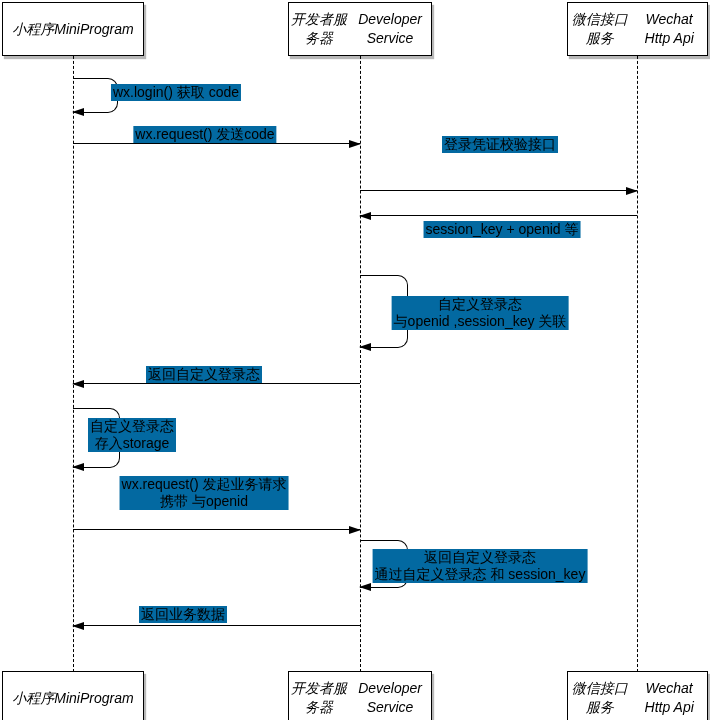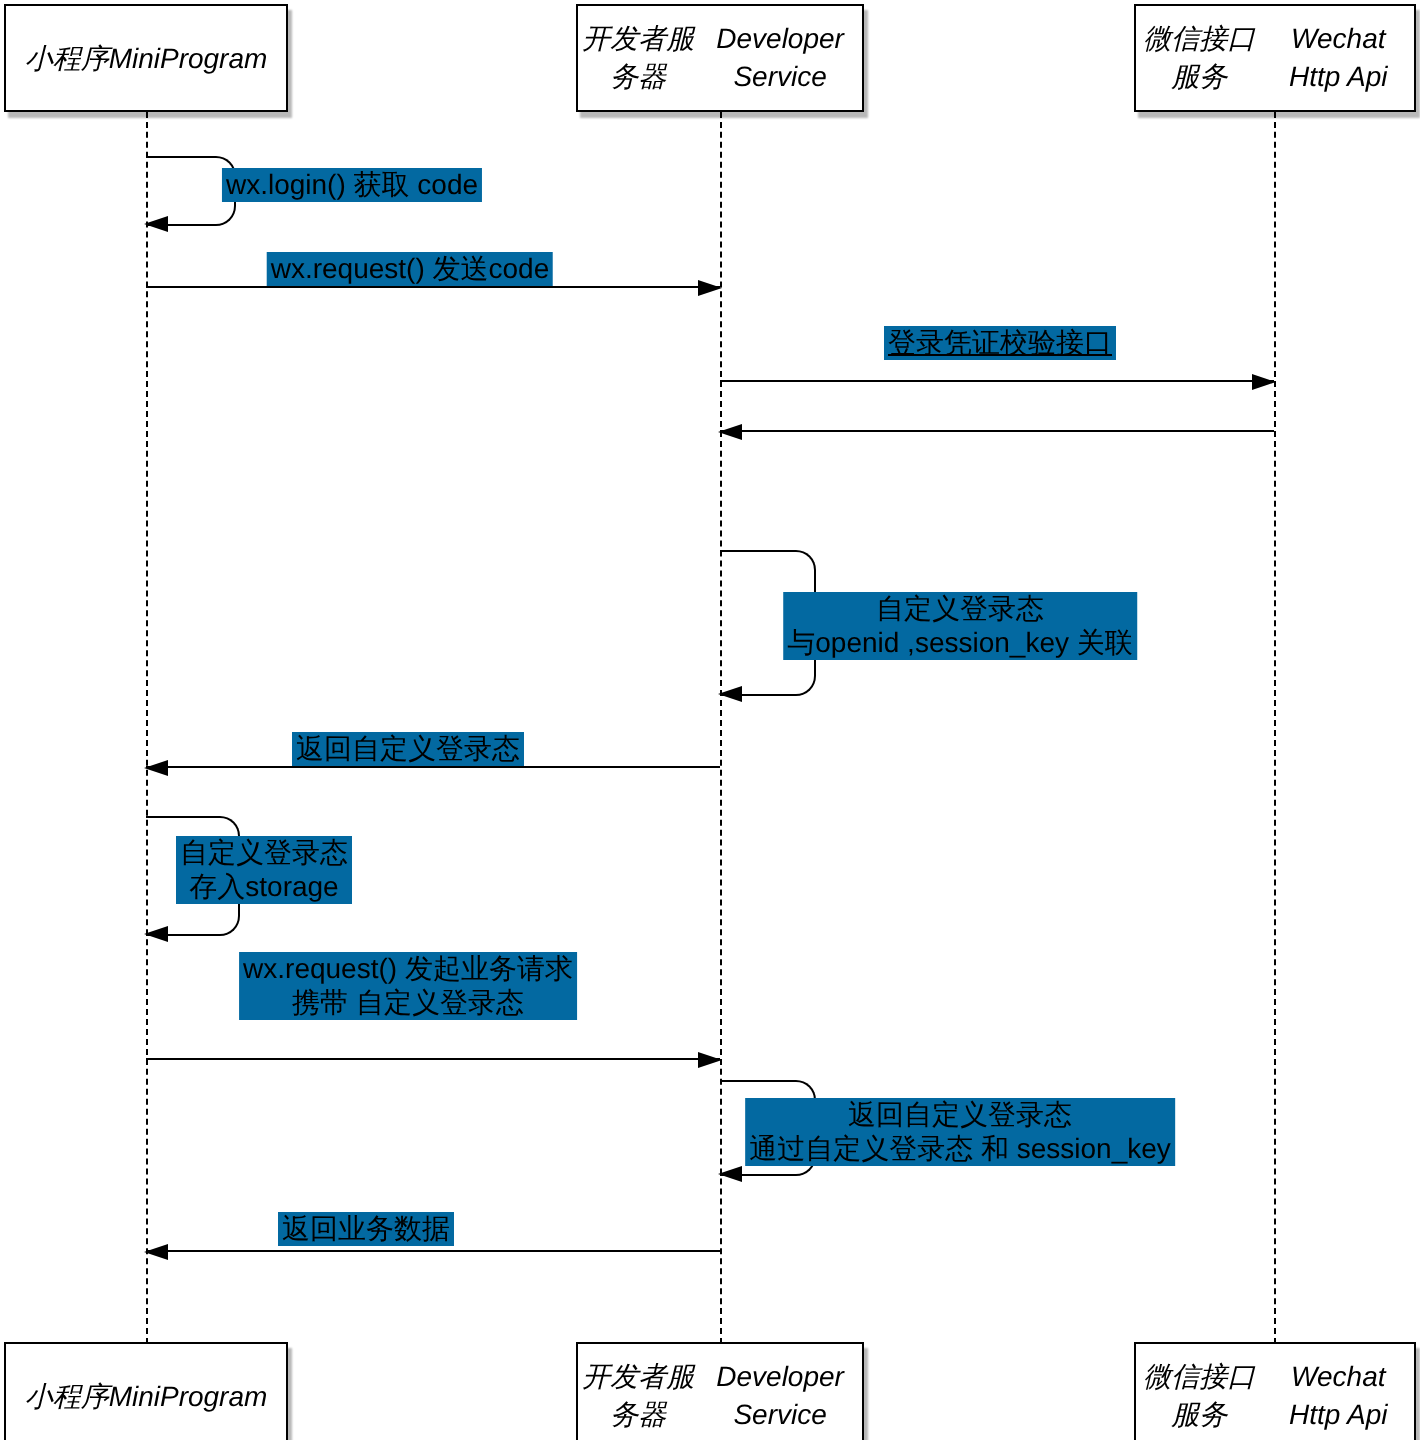--- a/index.html
+++ b/index.html
@@ -121,37 +121,40 @@
   <div class="arrow" style="left:73px;top:625px;width:287px;">
     <i class="head-l"></i>
   </div>
 
   <div class="label" style="left:176px;top:84px;">
     <div>wx.login() 获取 code</div>
   </div>
   <div class="label" style="left:205px;top:126px;">
     <div>wx.request() 发送code</div>
   </div>
-  <div class="label" style="left:500px;top:163px;text-decoration:underline;">
+  <div class="label" style="left:500px;top:136px;">
     <div>登录凭证校验接口</div>
+  </div>
+  <div class="label" style="left:502px;top:221px;">
+    <div>session_key + openid 等</div>
   </div>
   <div class="label" style="left:480px;top:296px;">
     <div>自定义登录态</div>
     <div>与openid ,session_key 关联</div>
   </div>
   <div class="label" style="left:204px;top:366px;">
     <div>返回自定义登录态</div>
   </div>
   <div class="label" style="left:132px;top:418px;">
     <div>自定义登录态</div>
     <div>存入storage</div>
   </div>
   <div class="label" style="left:204px;top:476px;">
     <div>wx.request() 发起业务请求</div>
-    <div>携带 自定义登录态</div>
+    <div>携带 与openid</div>
   </div>
   <div class="label" style="left:480px;top:549px;">
     <div>返回自定义登录态</div>
     <div>通过自定义登录态 和 session_key</div>
   </div>
   <div class="label" style="left:183px;top:606px;">
     <div>返回业务数据</div>
   </div>
 
   <div class="actor" style="left:2px;top:2px;width:142px;">

